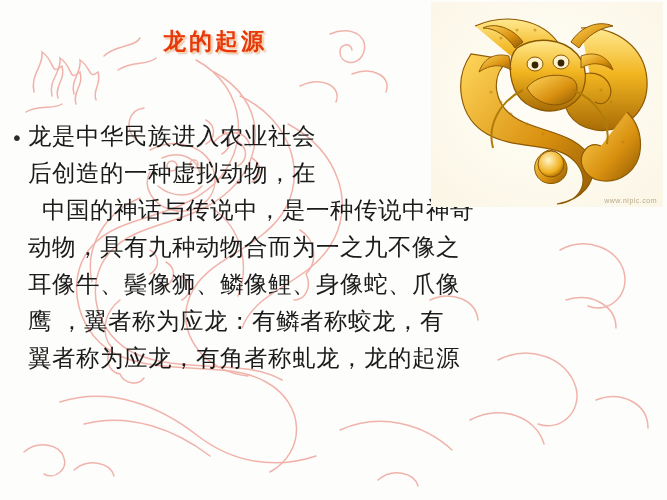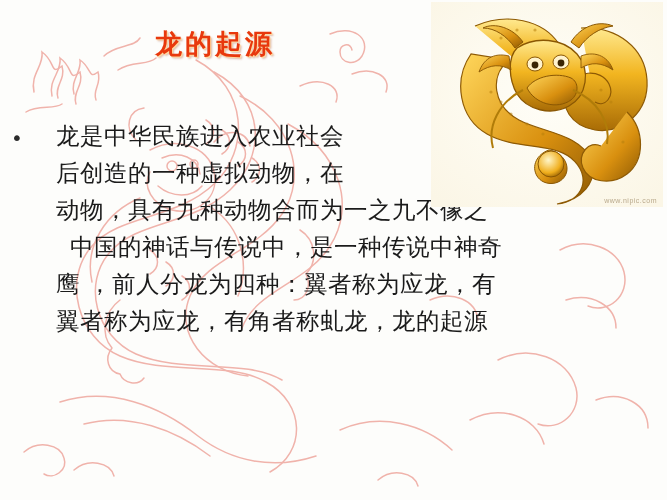--- a/index.html
+++ b/index.html
@@ -38,21 +38,21 @@
     position: absolute;
     left: 0;
     top: 26px;
     width: 430px;
     text-align: center;
     z-index: 3;
   }
   .title-text {
     display: inline-block;
     font-family: "DejaVu Serif", serif;
-    font-size: 27px;
+    font-size: 23px;
     font-weight: bold;
     letter-spacing: 3px;
     color: #e8380d;
     text-shadow: 1px 1px 0 #ffd9a0, 2px 2px 2px rgba(150,40,0,0.30);
   }
 
   
   .dragon-box {
     position: absolute;
     right: 4px;
@@ -98,21 +98,20 @@
   }
   .para {
     flex: 1 1 auto;
     font-family: "DejaVu Sans", sans-serif;
     font-size: 23.5px;
     line-height: 37px;
     color: #1b1b1b;
     letter-spacing: 0.5px;
     text-align: justify;
     text-justify: inter-ideograph;
-    margin-left: 28px;
   }
   .para .ln {
     display: block;
     white-space: pre;
   }
   .ln.indent {
     text-indent: 14px;
   }
 </style>
 </head>
@@ -255,21 +254,22 @@
     </svg>
     <div class="dragon-watermark">www.nipic.com</div>
   </div>
 
   <div class="body-wrap">
     <div class="bullet-row">
       <div class="bullet-dot">•</div>
       <div class="para">
         <span class="ln">龙是中华民族进入农业社会</span>
         <span class="ln">后创造的一种虚拟动物，在</span>
+        <span class="ln indent">中国的神话与传说中，是一种传说中神奇</span>
         <span class="ln">动物，具有九种动物合而为一之九不像之</span>
-        <span class="ln indent">中国的神话与传说中，是一种传说中神奇</span>
-        <span class="ln">鹰 ，前人分龙为四种：翼者称为应龙，有</span>
+        <span class="ln">耳像牛、鬓像狮、鳞像鲤、身像蛇、爪像</span>
+        <span class="ln">鹰 ，翼者称为应龙：有鳞者称蛟龙，有</span>
         <span class="ln">翼者称为应龙，有角者称虬龙，龙的起源</span>
       </div>
     </div>
   </div>
 
 </div>
 
 </body></html>

